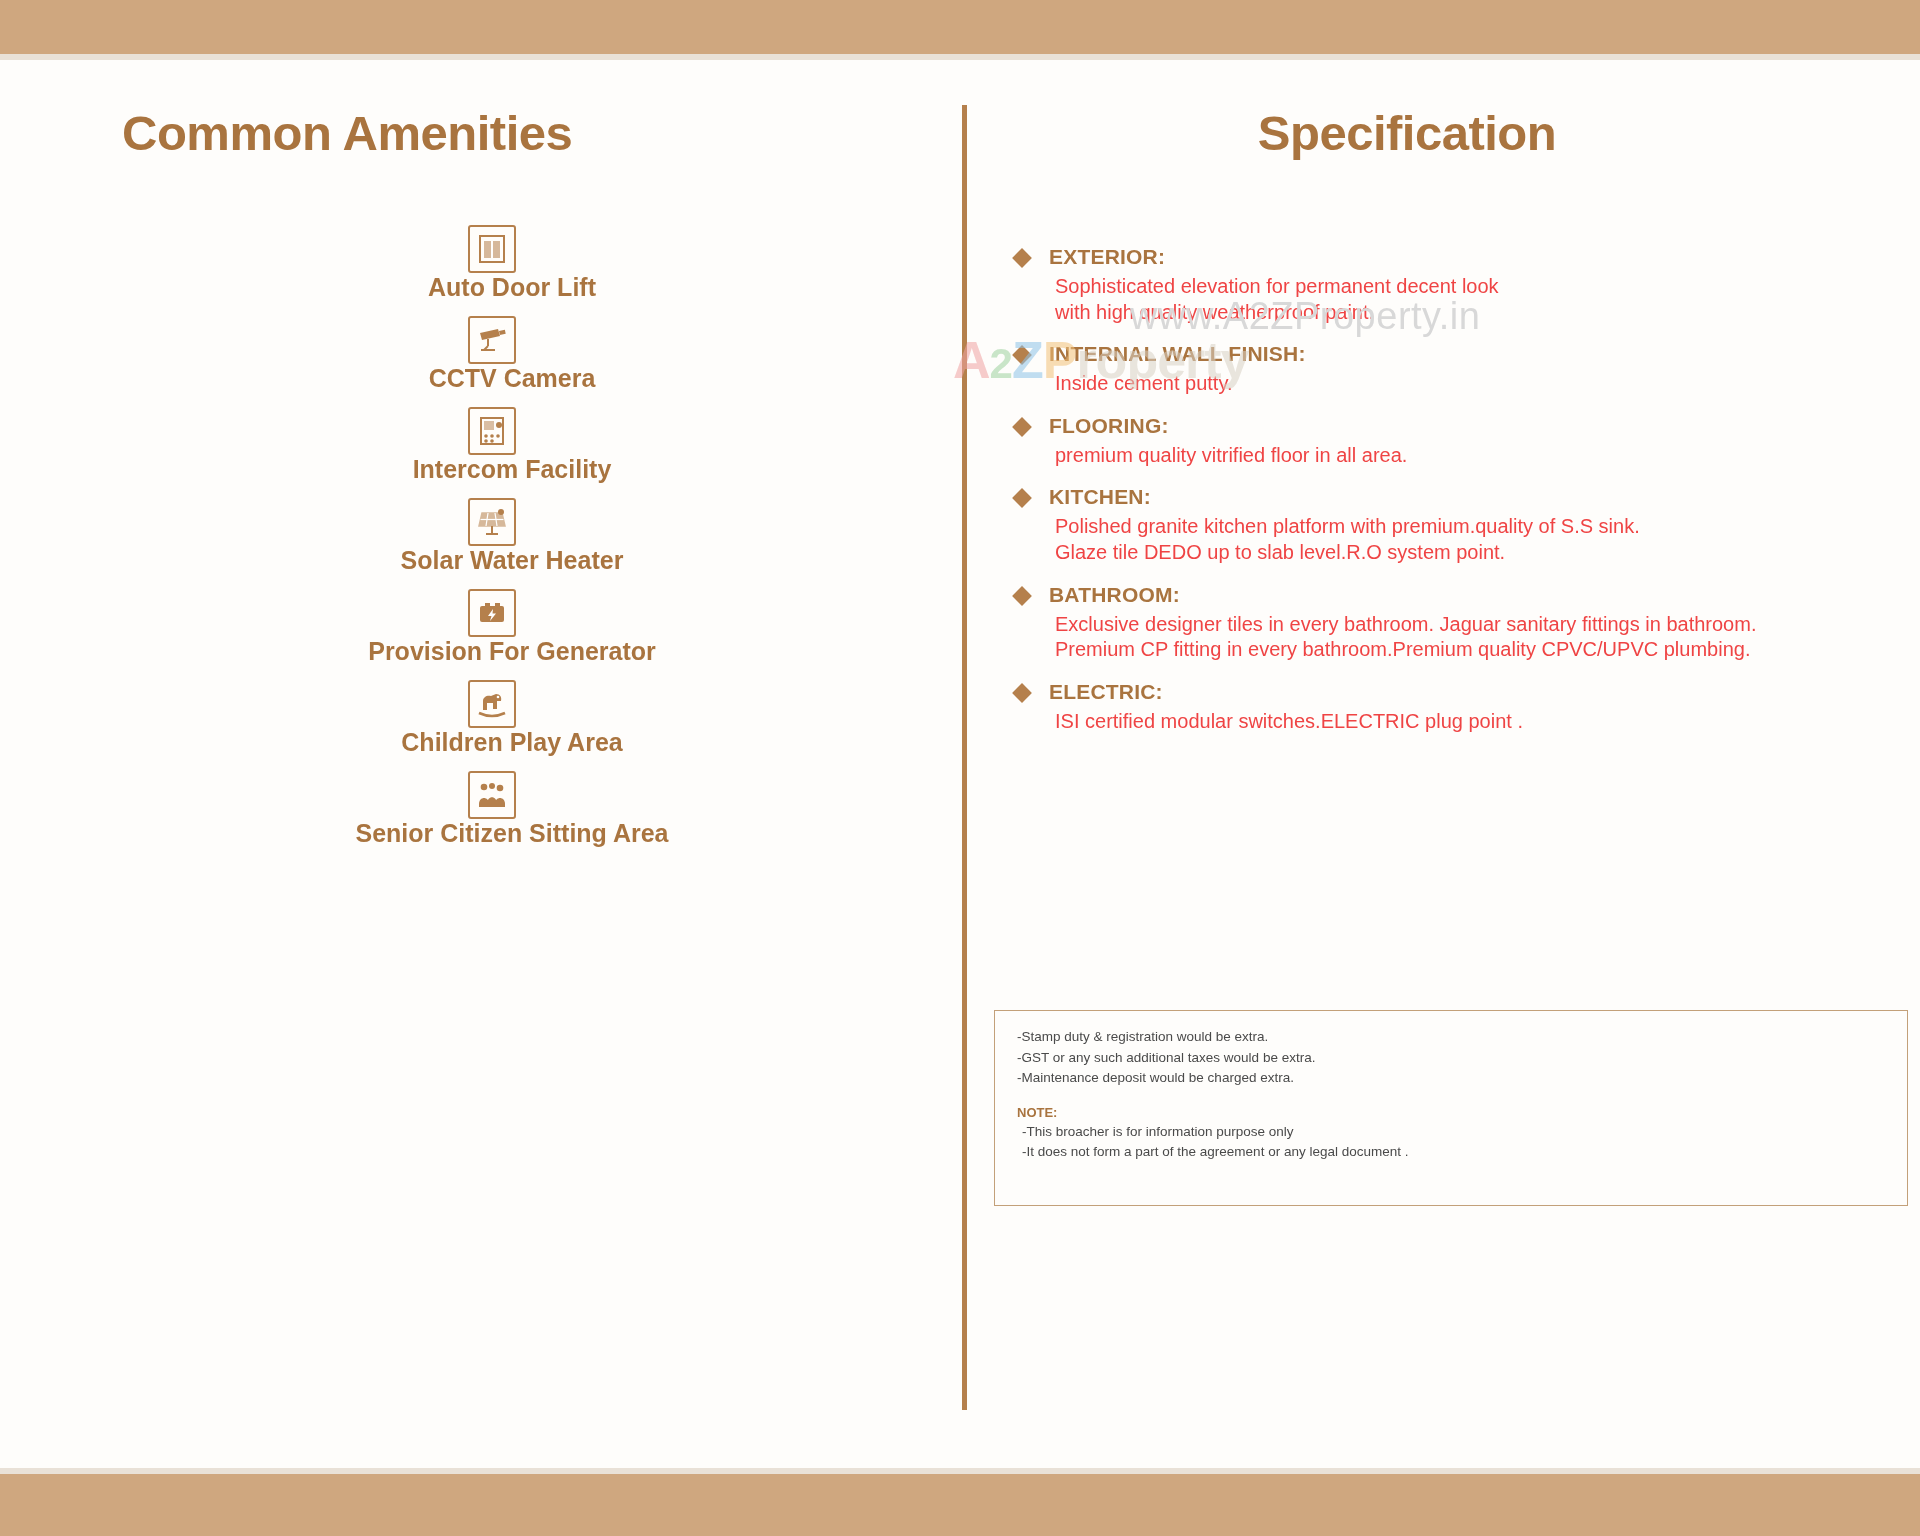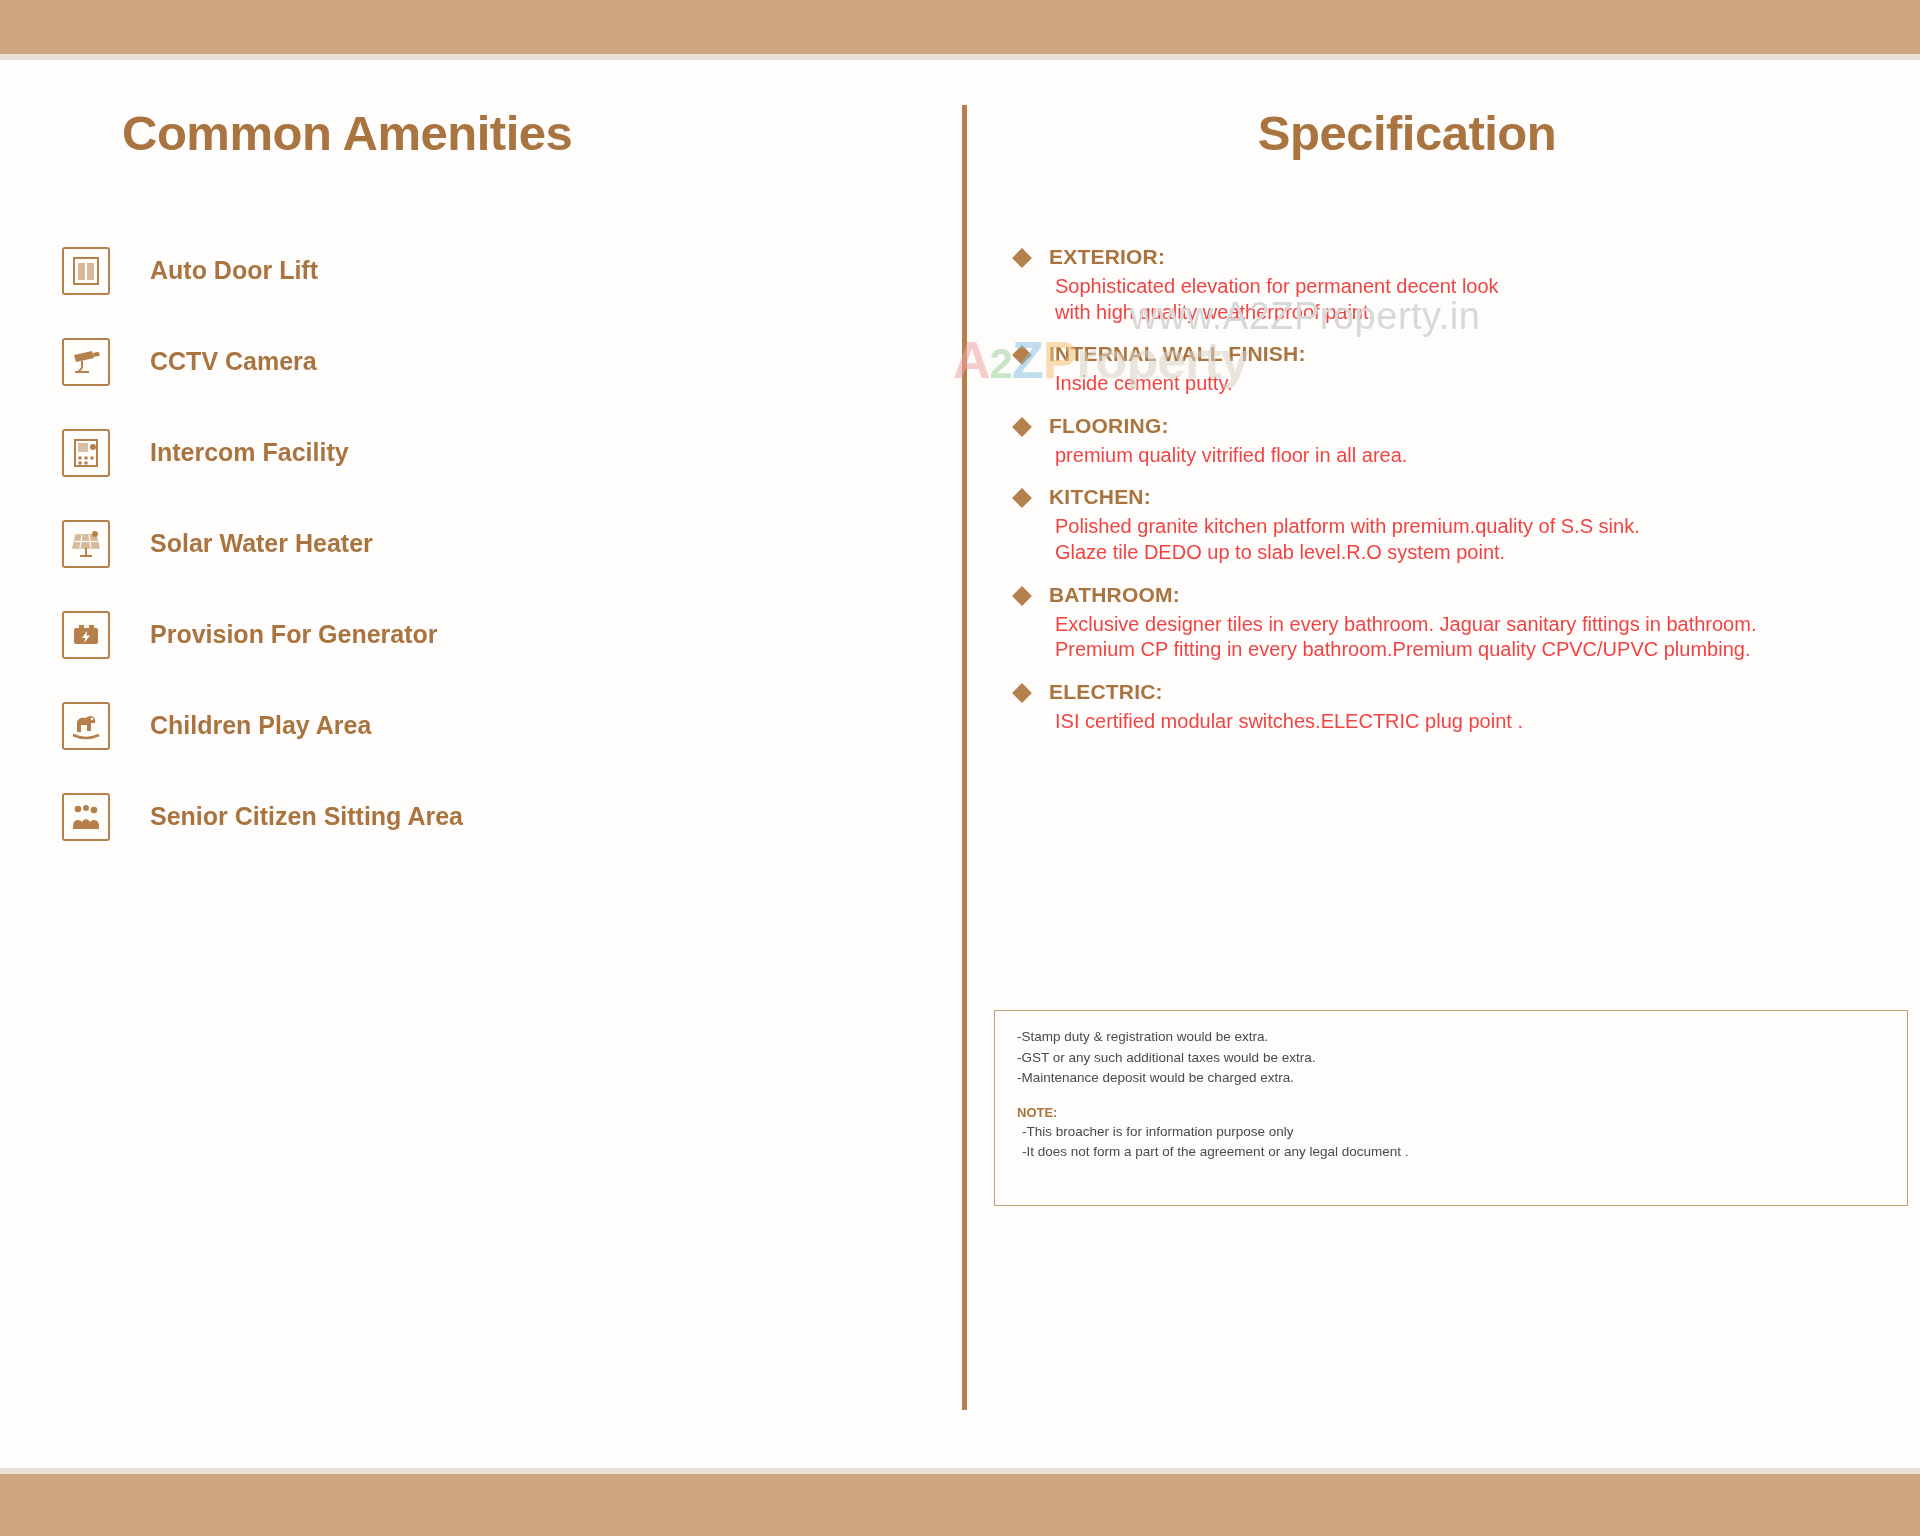--- a/index.html
+++ b/index.html
@@ -51,20 +51,21 @@
   }
   .amenity-list {
     position: absolute;
     left: 62px; top: 165px;
     width: 860px;
   }
   .amenity-row {
     display: flex;
     align-items: center;
     height: 91px;
+    flex-direction: column;
   }
   .amenity-icon {
     width: 48px; height: 48px;
     border: 2px solid #b5804c;
     border-radius: 3px;
     display: flex;
     align-items: center;
     justify-content: center;
     flex: 0 0 auto;
     background: #fffdfa;

